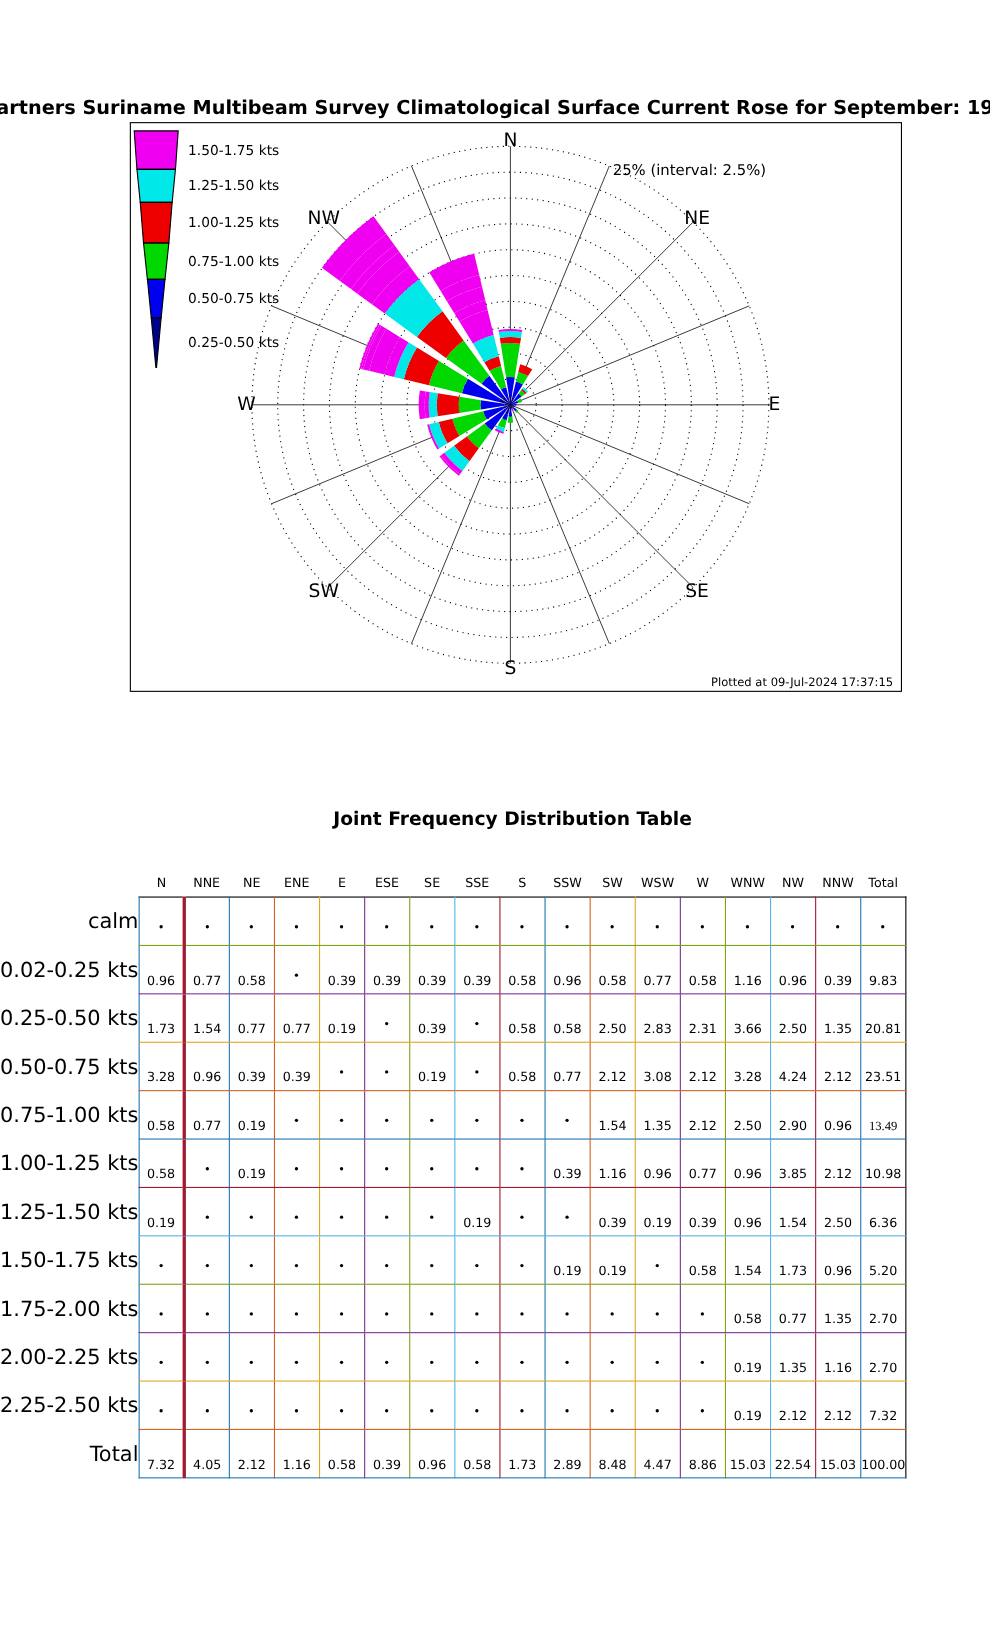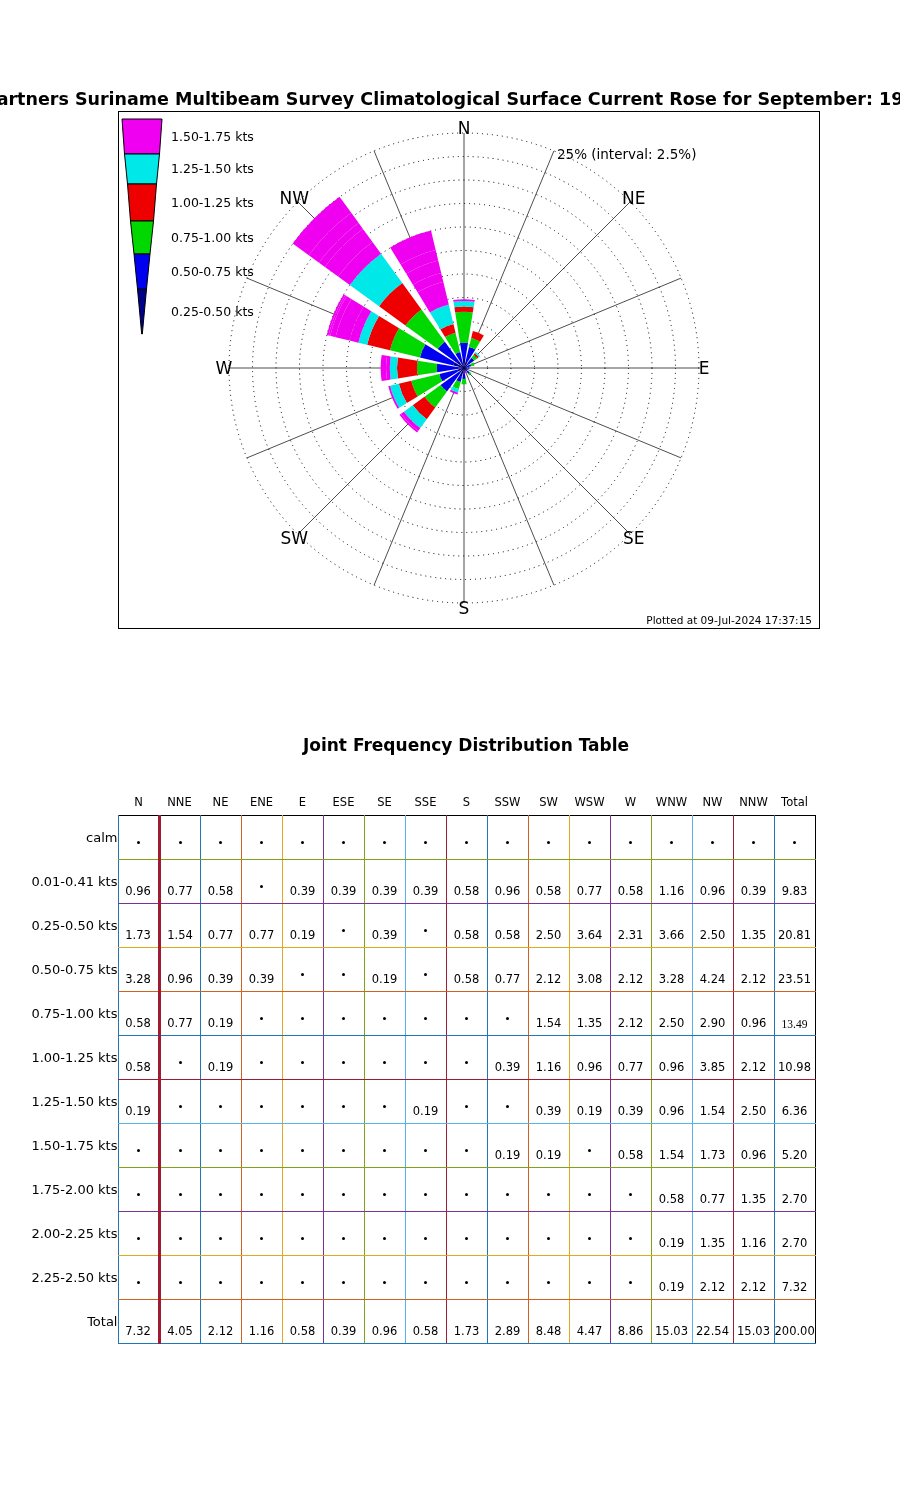--- a/index.html
+++ b/index.html
@@ -10,21 +10,21 @@
   .rose-box{position:absolute;left:118px;top:111px;width:700px;height:516px;
         border:1px solid #000;}
   .rose-box svg{position:absolute;left:0;top:0;overflow:visible;}
   .jfd-title{position:absolute;top:735px;left:0;width:932px;text-align:center;
         font-size:17px;font-weight:bold;}
   .jfd-wrap{position:absolute;left:0;top:795px;width:900px;}
   table.jfd{border-collapse:collapse;table-layout:fixed;margin:0;}
   table.jfd th{font-weight:normal;font-size:11.5px;vertical-align:bottom;
         padding:0 0 6px 0;text-align:center;}
   table.jfd td{padding:0;position:relative;height:43px;}
-  td.rowlab{text-align:right;padding-right:9px;font-size:13px;vertical-align:middle;
+  td.rowlab{text-align:right;padding-right:9px;font-size:19px;vertical-align:middle;
         white-space:nowrap;}
   span.val{position:absolute;bottom:5px;left:0;right:0;text-align:center;
         font-size:11.5px;white-space:nowrap;}
   span.zdot{position:absolute;bottom:15px;left:50%;margin-left:-1.5px;width:3px;height:3px;
         background:#000;border-radius:50%;}
 </style>
 </head>
 <body>
 
 <div class="page">
@@ -242,21 +242,21 @@
               <span class="zdot"></span>
             </td>
             <td style="border-right: 1px solid rgb(31, 119, 180); border-bottom: 1px solid rgb(127, 163, 24); border-top: 1px solid rgb(0, 0, 0);">
               <span class="zdot"></span>
             </td>
             <td style="border-right: 1px solid rgb(0, 0, 0); border-bottom: 1px solid rgb(127, 163, 24); border-top: 1px solid rgb(0, 0, 0);">
               <span class="zdot"></span>
             </td>
           </tr>
           <tr>
-            <td class="rowlab">0.01-0.41 kts</td>
+            <td class="rowlab">0.02-0.25 kts</td>
             <td style="border-right: 3px solid rgb(158, 27, 50); border-bottom: 1px solid rgb(123, 50, 148); border-left: 1px solid rgb(31, 119, 180);">
               <span class="val">0.96</span>
             </td>
             <td style="border-right: 1px solid rgb(31, 119, 180); border-bottom: 1px solid rgb(123, 50, 148);">
               <span class="val">0.77</span>
             </td>
             <td style="border-right: 1px solid rgb(210, 97, 30); border-bottom: 1px solid rgb(123, 50, 148);">
               <span class="val">0.58</span>
             </td>
             <td style="border-right: 1px solid rgb(223, 170, 31); border-bottom: 1px solid rgb(123, 50, 148);">
@@ -331,21 +331,21 @@
             <td style="border-right: 1px solid rgb(31, 119, 180); border-bottom: 1px solid rgb(223, 170, 31);">
               <span class="val">0.58</span>
             </td>
             <td style="border-right: 1px solid rgb(210, 97, 30); border-bottom: 1px solid rgb(223, 170, 31);">
               <span class="val">0.58</span>
             </td>
             <td style="border-right: 1px solid rgb(223, 170, 31); border-bottom: 1px solid rgb(223, 170, 31);">
               <span class="val">2.50</span>
             </td>
             <td style="border-right: 1px solid rgb(123, 50, 148); border-bottom: 1px solid rgb(223, 170, 31);">
-              <span class="val">3.64</span>
+              <span class="val">2.83</span>
             </td>
             <td style="border-right: 1px solid rgb(127, 163, 24); border-bottom: 1px solid rgb(223, 170, 31);">
               <span class="val">2.31</span>
             </td>
             <td style="border-right: 1px solid rgb(86, 180, 233); border-bottom: 1px solid rgb(223, 170, 31);">
               <span class="val">3.66</span>
             </td>
             <td style="border-right: 1px solid rgb(158, 27, 50); border-bottom: 1px solid rgb(223, 170, 31);">
               <span class="val">2.50</span>
             </td>
@@ -832,20 +832,20 @@
             <td style="border-right: 1px solid rgb(86, 180, 233); border-bottom: 1px solid rgb(31, 119, 180);">
               <span class="val">15.03</span>
             </td>
             <td style="border-right: 1px solid rgb(158, 27, 50); border-bottom: 1px solid rgb(31, 119, 180);">
               <span class="val">22.54</span>
             </td>
             <td style="border-right: 1px solid rgb(31, 119, 180); border-bottom: 1px solid rgb(31, 119, 180);">
               <span class="val">15.03</span>
             </td>
             <td style="border-right: 1px solid rgb(0, 0, 0); border-bottom: 1px solid rgb(31, 119, 180);">
-              <span class="val">200.00</span>
+              <span class="val">100.00</span>
             </td>
           </tr>
         </tbody>
       </table>
   </div>
 
 </div>
 
 </body></html>

